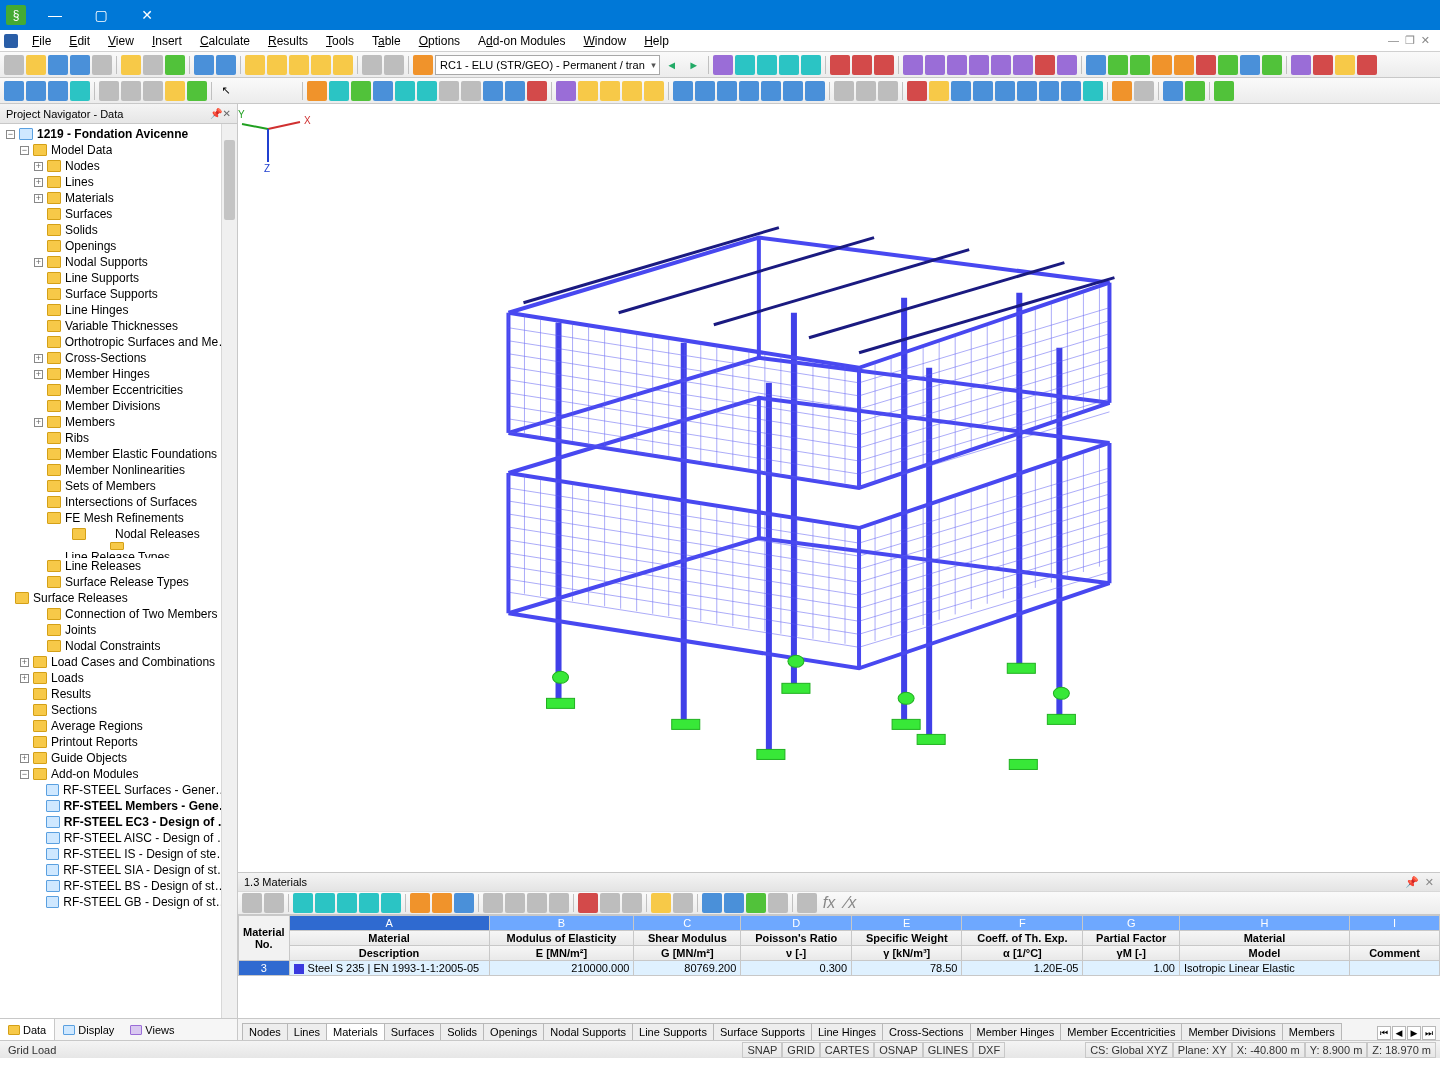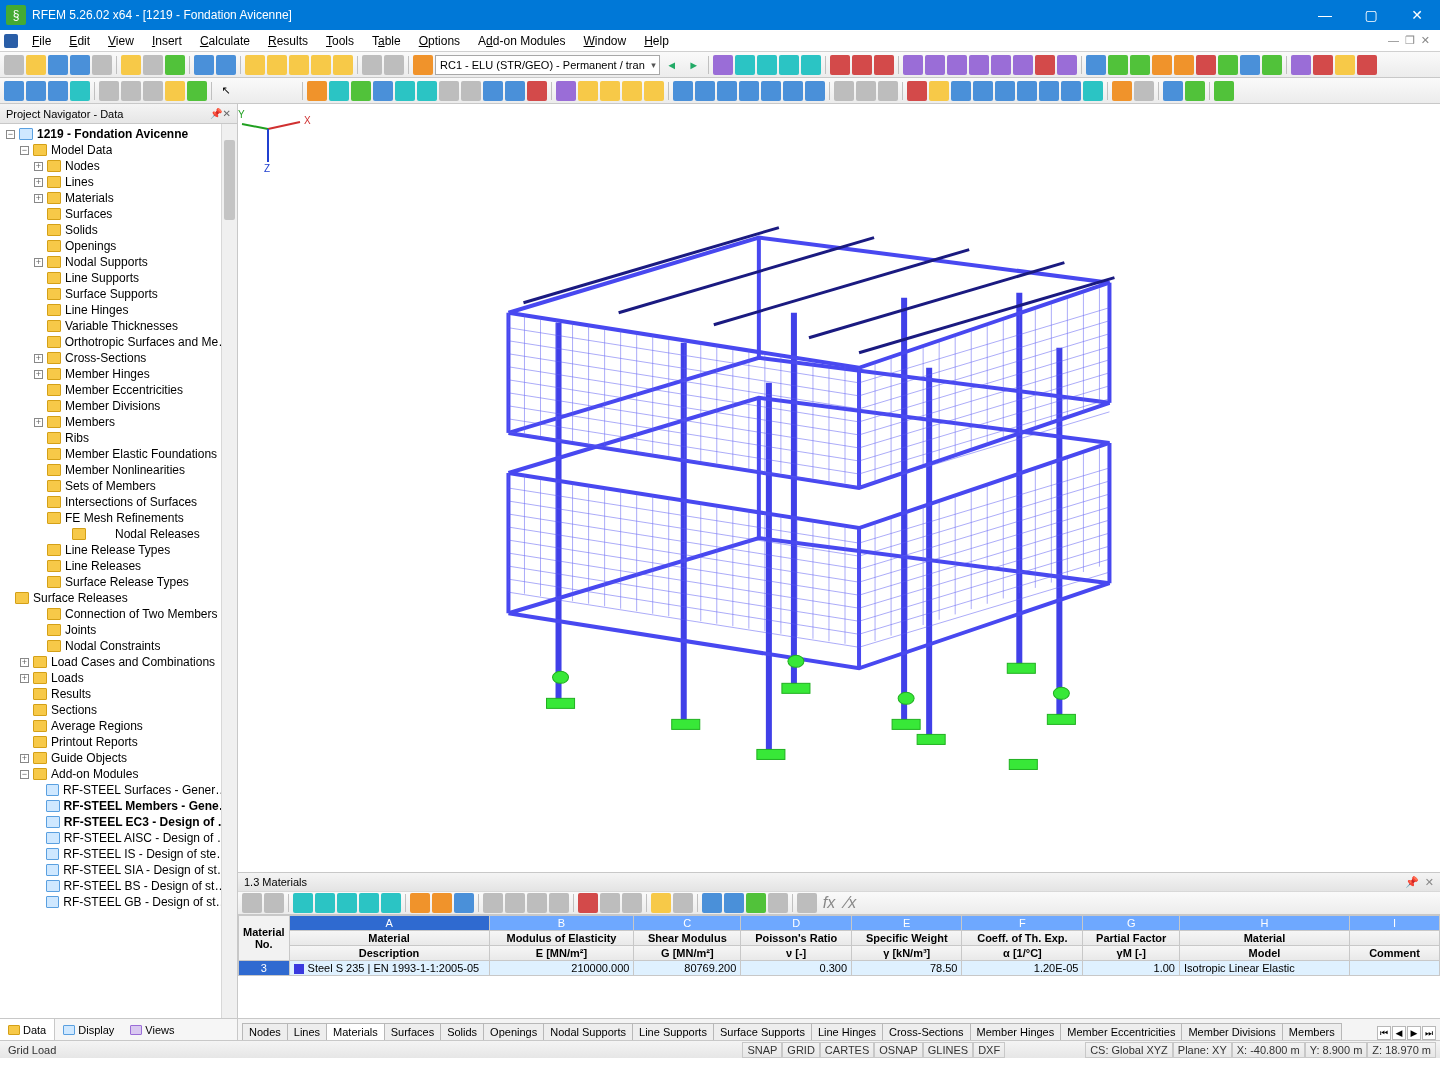--- a/index.html
+++ b/index.html
@@ -74,21 +74,20 @@
 .ico-purple{background:#9a6dd7;}
 .ico-grey{background:#bdbdbd;}
 .ico-orange{background:#f0932b;}
 .ico-cyan{background:#2bc4c4;}
 </style>
 </head>
 <body>
 
 <div class="titlebar">
   <div class="icon">§</div>
-  <div class="title">RFEM 5.26.02 x64 - [1219 - Fondation Avicenne]</div>
   <div class="winbtns">
     <div class="winbtn">—</div>
     <div class="winbtn">▢</div>
     <div class="winbtn close">✕</div>
   </div>
 </div>
 
 <div class="menubar">
   <div class="minicon"></div>
   <div class="mitem"><u>F</u><span>ile</span></div>
@@ -370,21 +369,21 @@
         <div class="row" style="padding-left: 32px;">
           <span class="tw"></span>
           <span class="ic folder"></span>
           <span class="lbl">FE Mesh Refinements</span>
         </div>
         <div class="row" style="padding-left: 32px; gap: 25px;">
           <span class="tw"></span>
           <span class="ic folder"></span>
           <span class="lbl">Nodal Releases</span>
         </div>
-        <div class="row" style="padding-left: 32px;">
+        <div class="row" style=" flex-direction: column;">
           <span class="tw"></span>
           <span class="ic folder"></span>
           <span class="lbl">Line Release Types</span>
         </div>
         <div class="row" style="padding-left: 32px;">
           <span class="tw"></span>
           <span class="ic folder"></span>
           <span class="lbl">Line Releases</span>
         </div>
         <div class="row" style="padding-left: 32px;">

